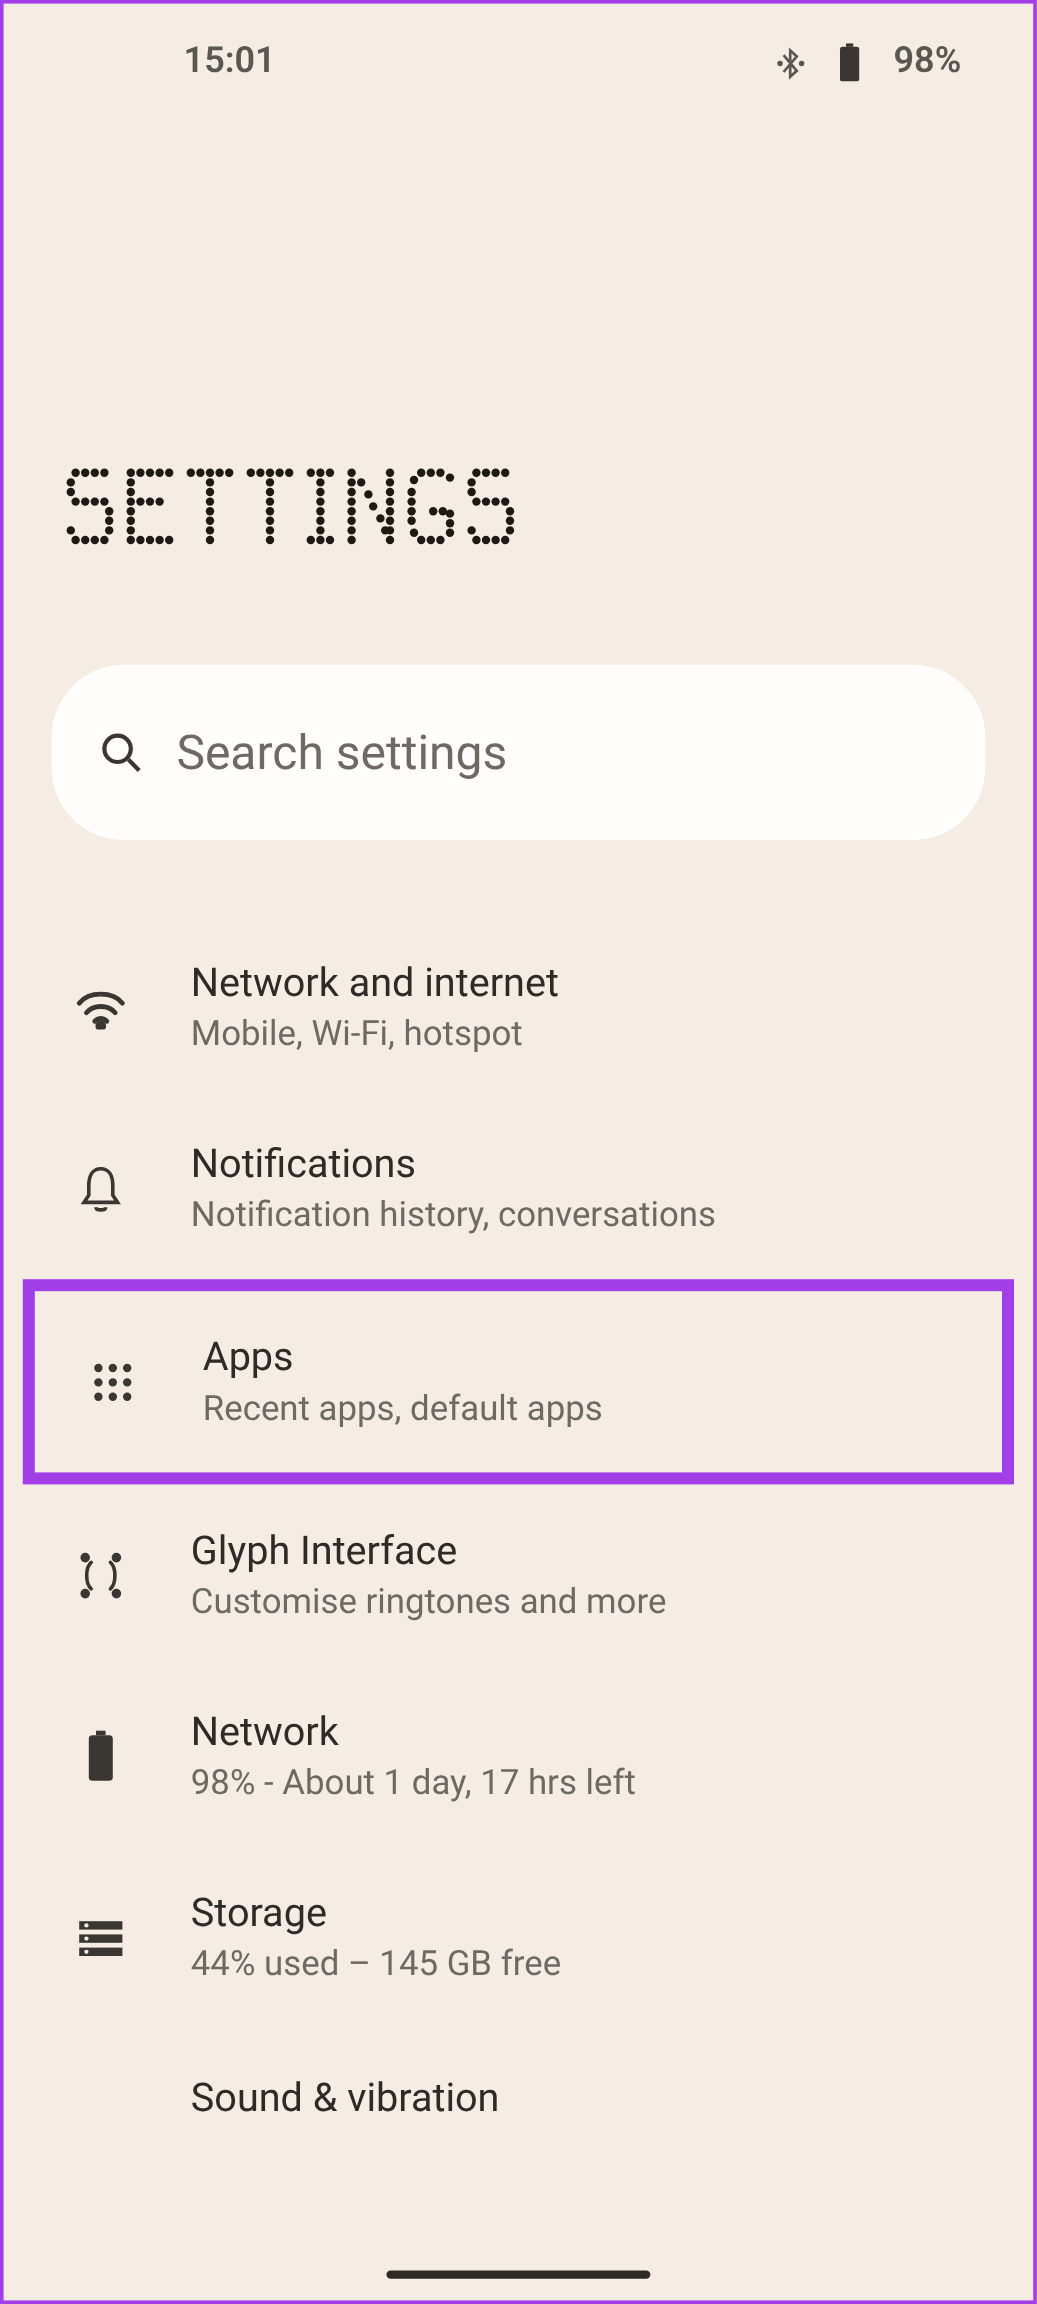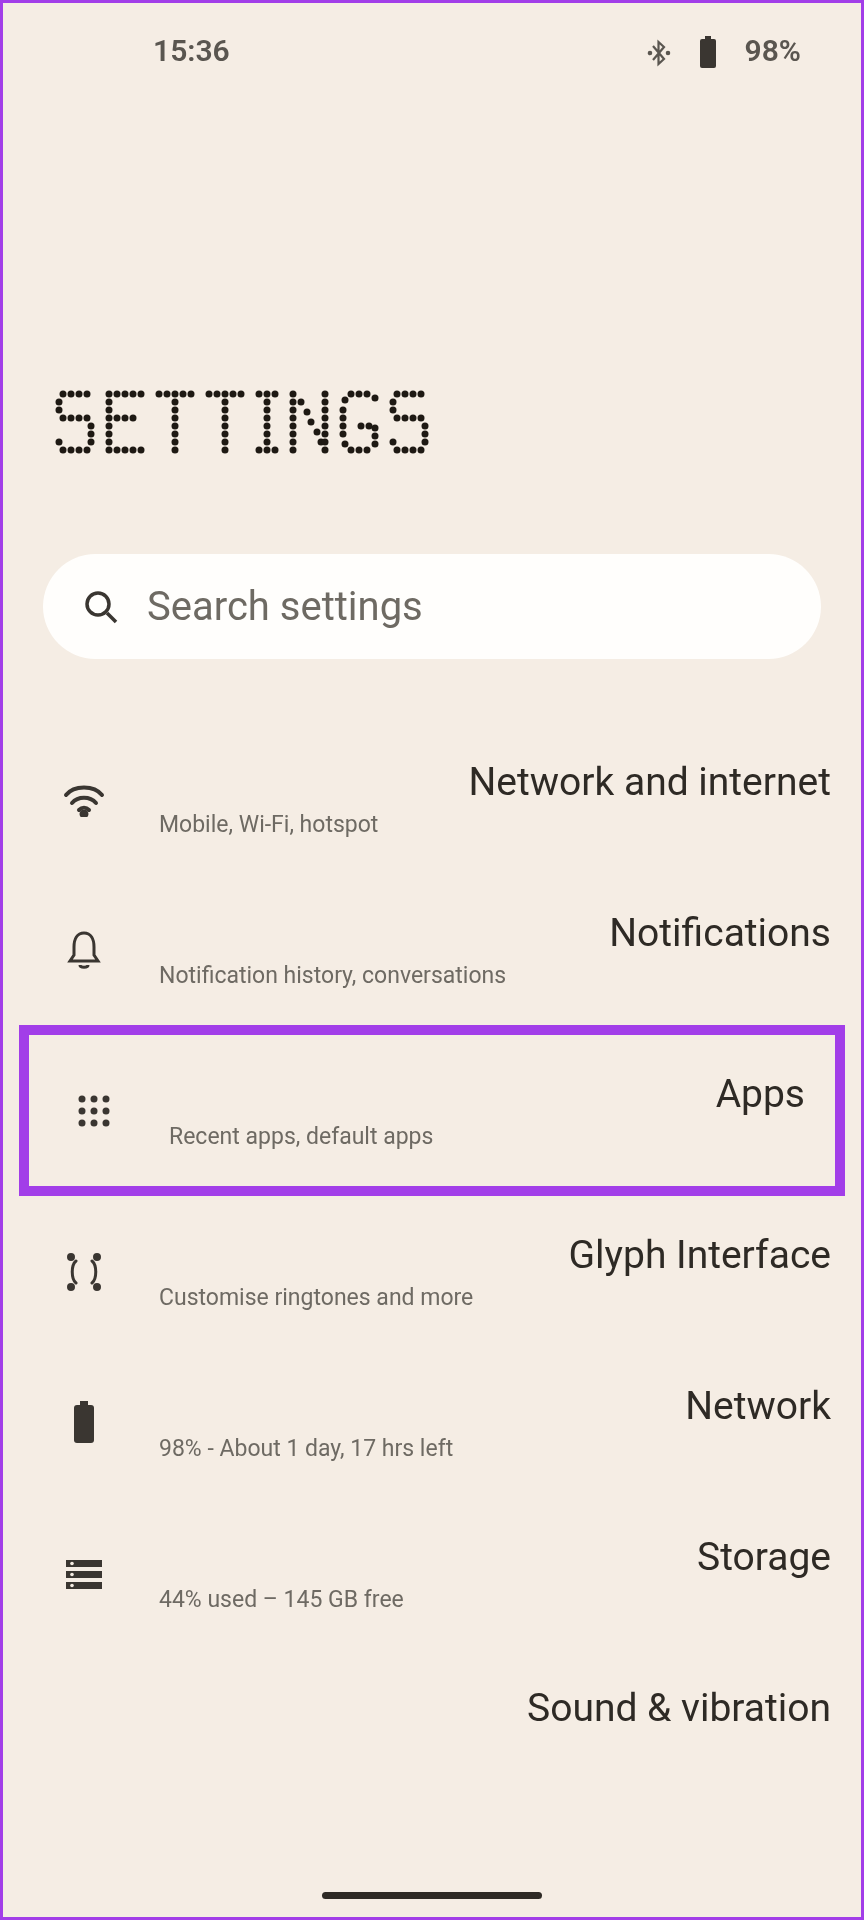--- a/index.html
+++ b/index.html
@@ -34,21 +34,21 @@
     font-family: monospace;
   }
   .dot-text {
     display: inline-block;
     filter: contrast(1.2);
   }
   .search-bar {
     margin: 75px 40px 50px 40px;
     background: #fffefc;
     border-radius: 60px;
-    height: 105px;
+    height: 146px;
     display: flex;
     align-items: center;
     padding: 0 40px;
     gap: 28px;
   }
   .search-bar .placeholder {
     color: #6e6a63;
     font-size: 40px;
     font-weight: 400;
   }
@@ -69,48 +69,47 @@
   .item-icon {
     width: 50px;
     height: 50px;
     flex-shrink: 0;
     display: flex;
     align-items: center;
     justify-content: center;
   }
   .item-text { flex: 1; }
   .item-title {
-    font-size: 39px;
+    font-size: 33px;
     font-weight: 400;
     color: #2e2a25;
     margin-bottom: 6px;
-    text-align: right;
   }
   .item-subtitle {
-    font-size: 23px;
+    font-size: 29px;
     color: #6e6a63;
     font-weight: 400;
   }
   .nav-bar {
     position: absolute;
     bottom: 18px;
     left: 50%;
     transform: translateX(-50%);
     width: 220px;
     height: 7px;
     background: #2e2a25;
     border-radius: 4px;
   }
   svg { display: block; }
 </style>
 </head>
 <body>
 
 <div class="status-bar">
-  <span>15:36</span>
+  <span>15:01</span>
   <div class="status-right">
     <span>
       <svg width="24" height="30" viewBox="0 0 24 30" fill="none" stroke="#5a5650" stroke-width="2.2">
         <path d="M6 8 L17 21 L11.5 26 L11.5 4 L17 9 L6 22"></path>
         <circle cx="3" cy="15" r="1.2" fill="#5a5650"></circle>
         <circle cx="21" cy="15" r="1.2" fill="#5a5650"></circle>
       </svg>
     </span>
     <span>
       <svg width="20" height="32" viewBox="0 0 20 32">

